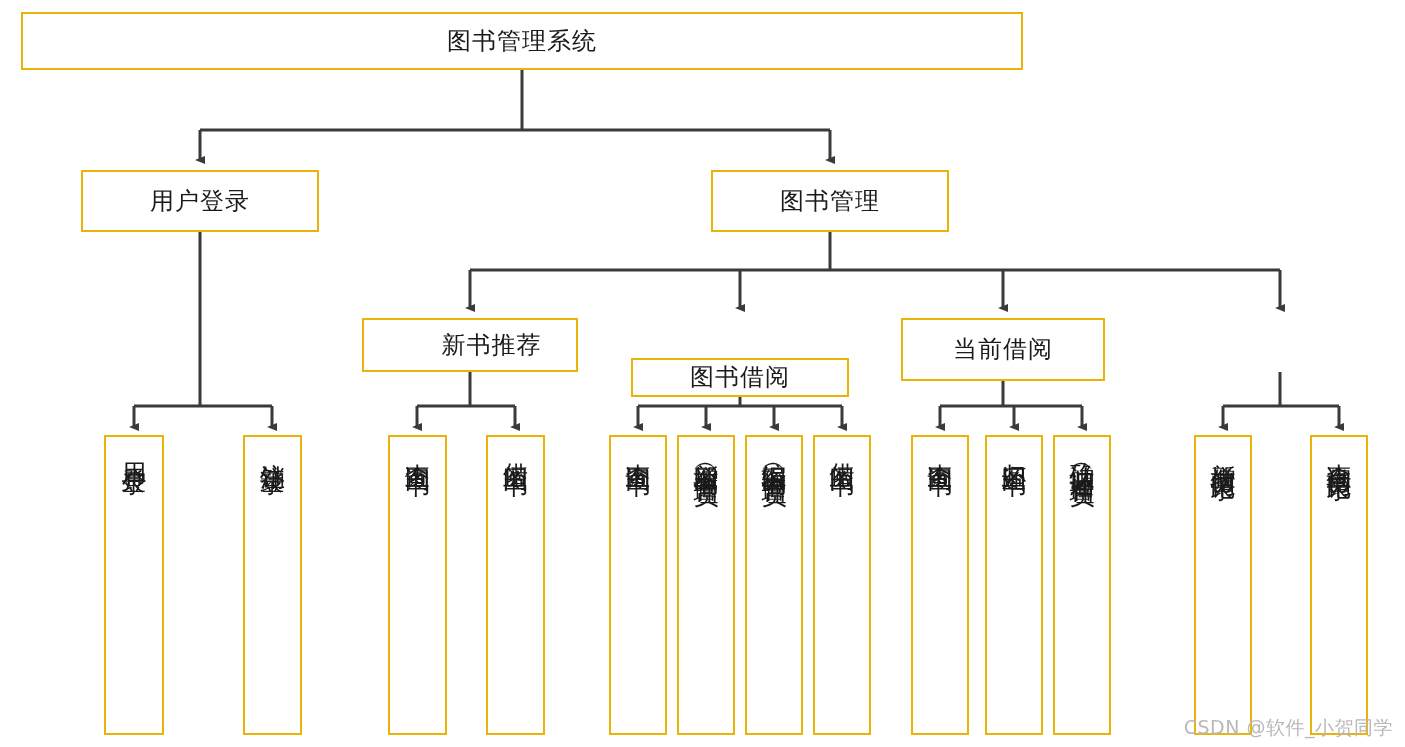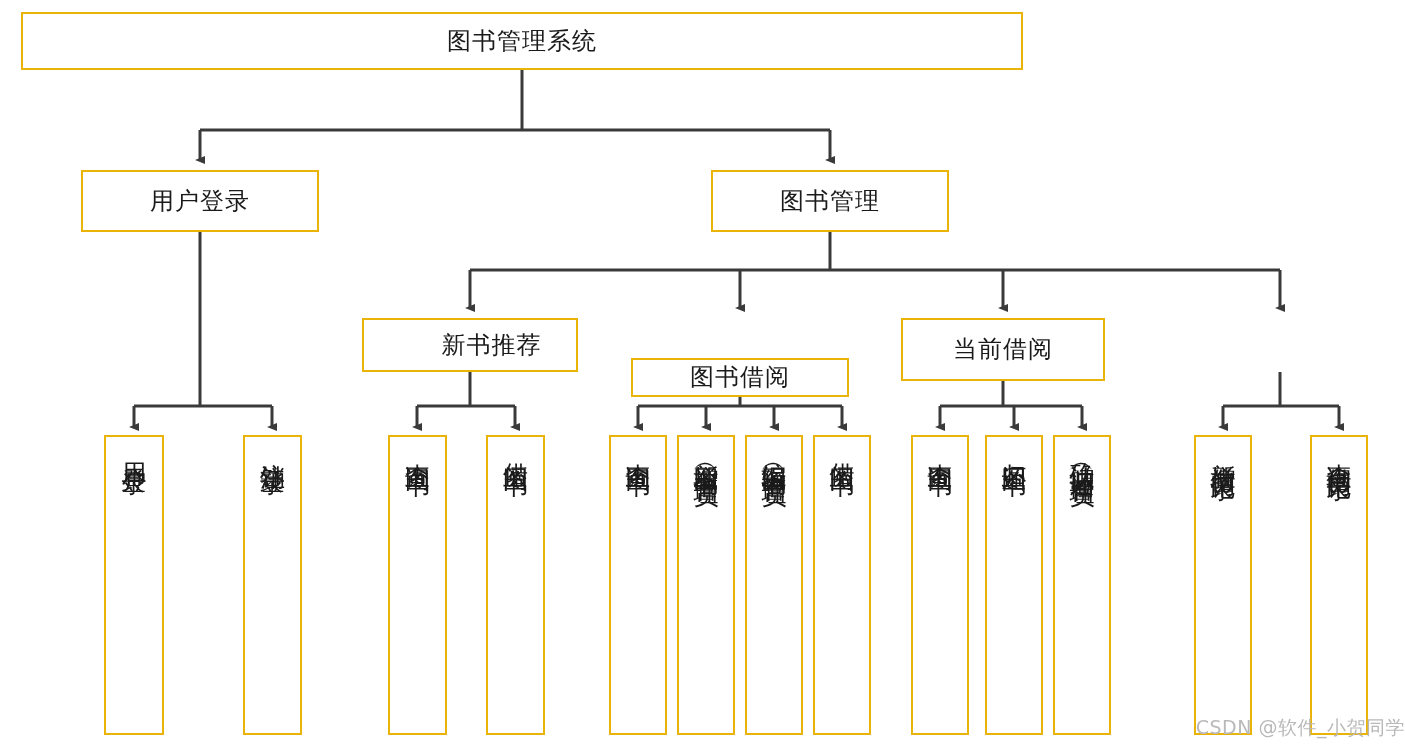--- a/index.html
+++ b/index.html
@@ -51,21 +51,21 @@
   }
   .node.vertical .label {
     writing-mode: vertical-rl;
     text-orientation: upright;
     font-size: 25px;
     letter-spacing: 3px;
     line-height: 1;
   }
   #watermark {
     position: absolute;
-    right: 0;
+    right: 12px;
     bottom: 6px;
     font-size: 19px;
     color: #b9b9b9;
     white-space: nowrap;
     letter-spacing: 0.5px;
   }
 </style>
 </head>
 <body>
 

